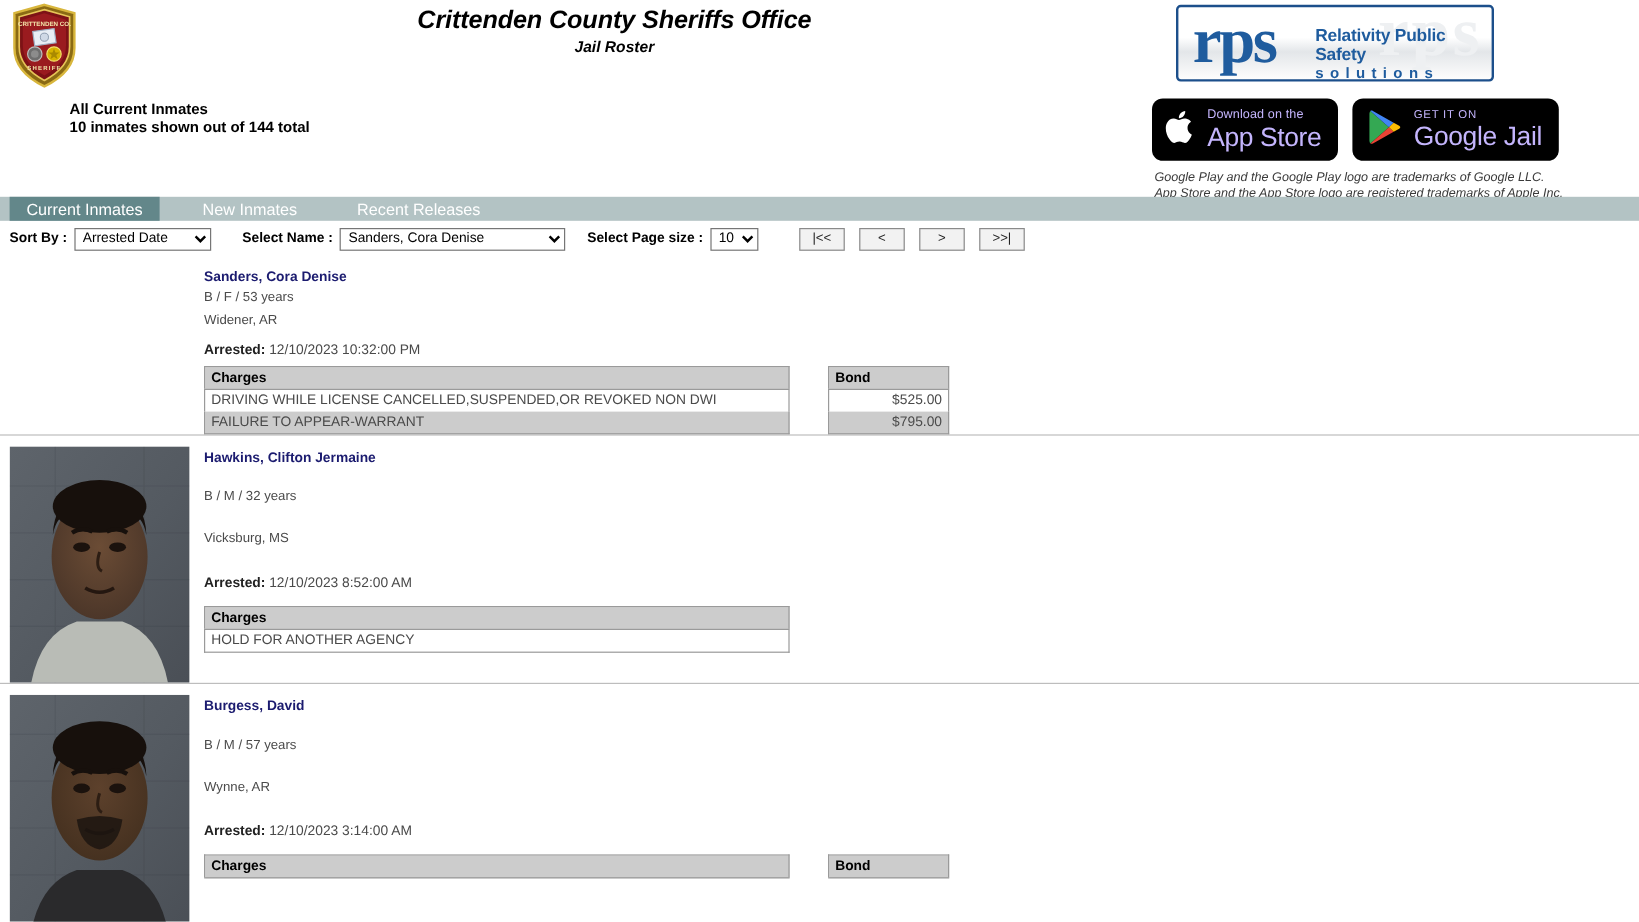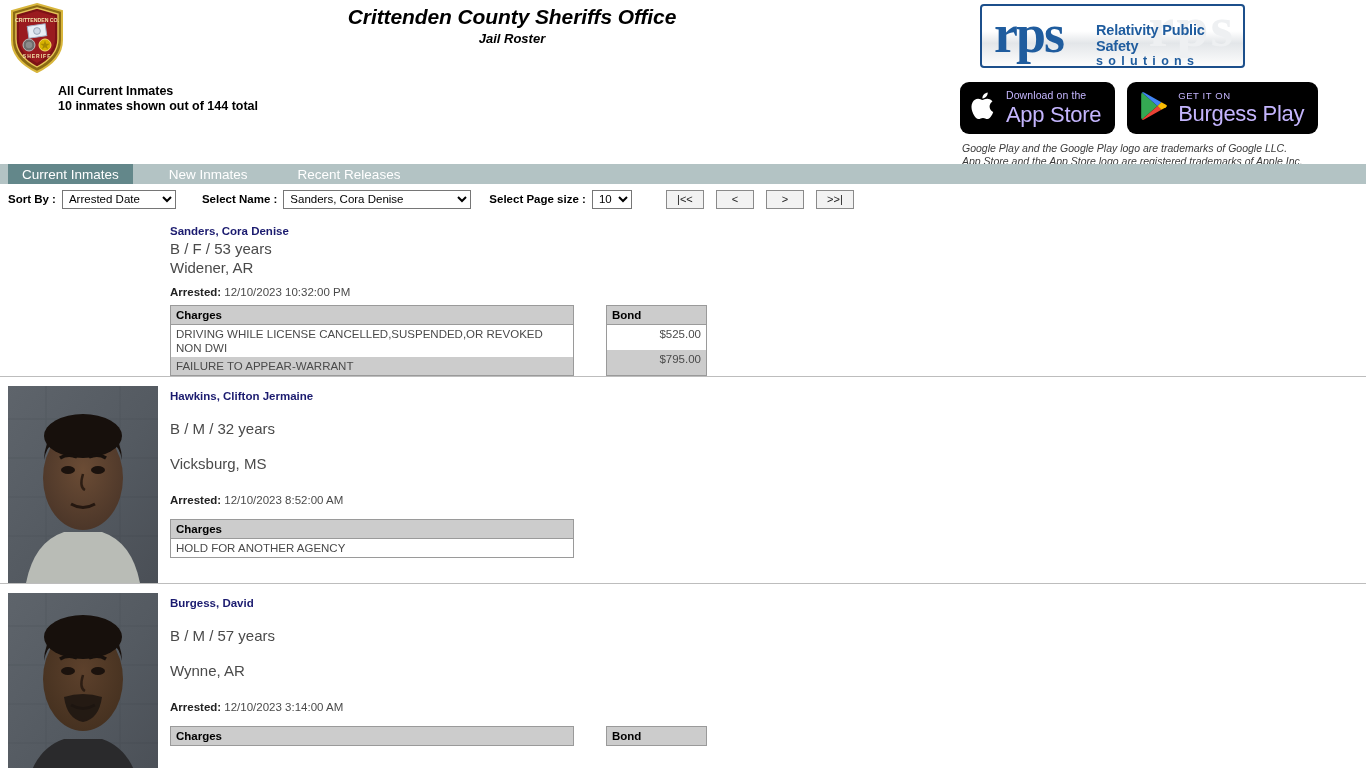--- a/index.html
+++ b/index.html
@@ -148,36 +148,36 @@
   .mugshot { width: 150px; height: 197px; display: block; border: 0; }
 
   .info-col { flex: 1 1 auto; padding-top: 3px; }
 
   .inmate-name {
     font-size: 11.5px; font-weight: bold; color: #1b1b6f;
     text-decoration: none; cursor: pointer; display: inline-block;
   }
 
   .demo {
-    font-size: 15px; color: #4a4a4a; line-height: 19px;
+    font-size: 11px; color: #4a4a4a; line-height: 19px;
   }
   .arrested {
     font-size: 11.5px; color: #4a4a4a; margin-top: 10px;
   }
   .arrested b { color: #222; }
 
   .tables { display: flex; gap: 32px; margin-top: 7px; }
   table.grid {
     border-collapse: collapse;
     border: 1px solid #9a9a9a;
     font-size: 11.5px;
     color: #4a4a4a;
     background: #ffffff;
   }
-  table.charges { width: 404px; table-layout: fixed; }
+  table.charges { width: 488px; table-layout: fixed; }
   table.bond { width: 101px; table-layout: fixed; }
   table.grid th {
     background: #cccccc; color: #000000;
     font-weight: bold; text-align: left;
     padding: 3px 5px; font-size: 11.5px;
     border-bottom: 1px solid #9a9a9a;
   }
   table.grid td {
     padding: 2px 5px; line-height: 14px; vertical-align: top;
   }
@@ -254,21 +254,21 @@
           <span>
             <svg width="30" height="32" viewBox="0 0 30 32">
               <path d="M3 2.5 L18.5 16 L3 29.5 C2.5 29 2.2 28.2 2.2 27.2 L2.2 4.8 C2.2 3.8 2.5 3 3 2.5 Z" fill="#34a853"></path>
               <path d="M3 2.5 C3.5 2 4.3 2 5.1 2.5 L22.4 12.2 L18.5 16 Z" fill="#4285f4"></path>
               <path d="M3 29.5 L18.5 16 L22.4 19.8 L5.1 29.5 C4.3 30 3.5 30 3 29.5 Z" fill="#ea4335"></path>
               <path d="M22.4 12.2 L27 14.8 C28.2 15.5 28.2 16.5 27 17.2 L22.4 19.8 L18.5 16 Z" fill="#fbbc04"></path>
             </svg>
           </span>
           <span class="store-text">
             <span class="store-small caps">GET IT ON</span>
-            <span class="store-big">Burgess Play</span>
+            <span class="store-big">Google Jail</span>
           </span>
         </div>
 
       </div>
 
       <div class="tm-note">
         <div>Google Play and the Google Play logo are trademarks of Google LLC.</div>
         <div>App Store and the App Store logo are registered trademarks of Apple Inc.</div>
       </div>
 

